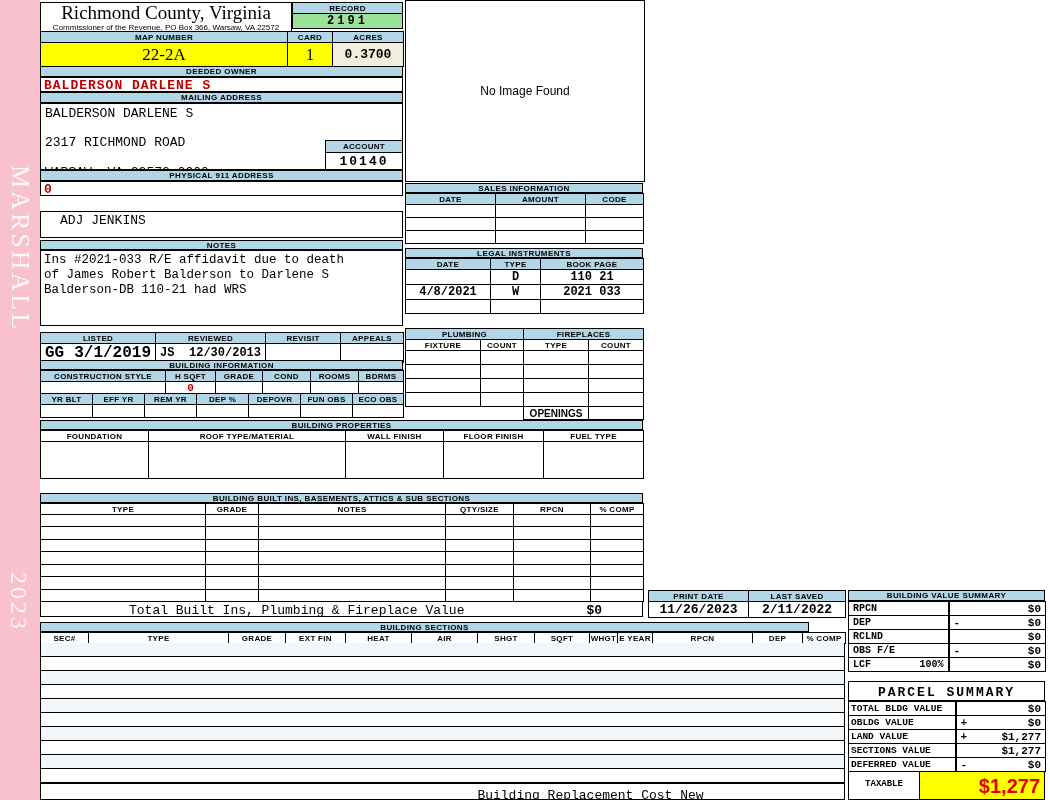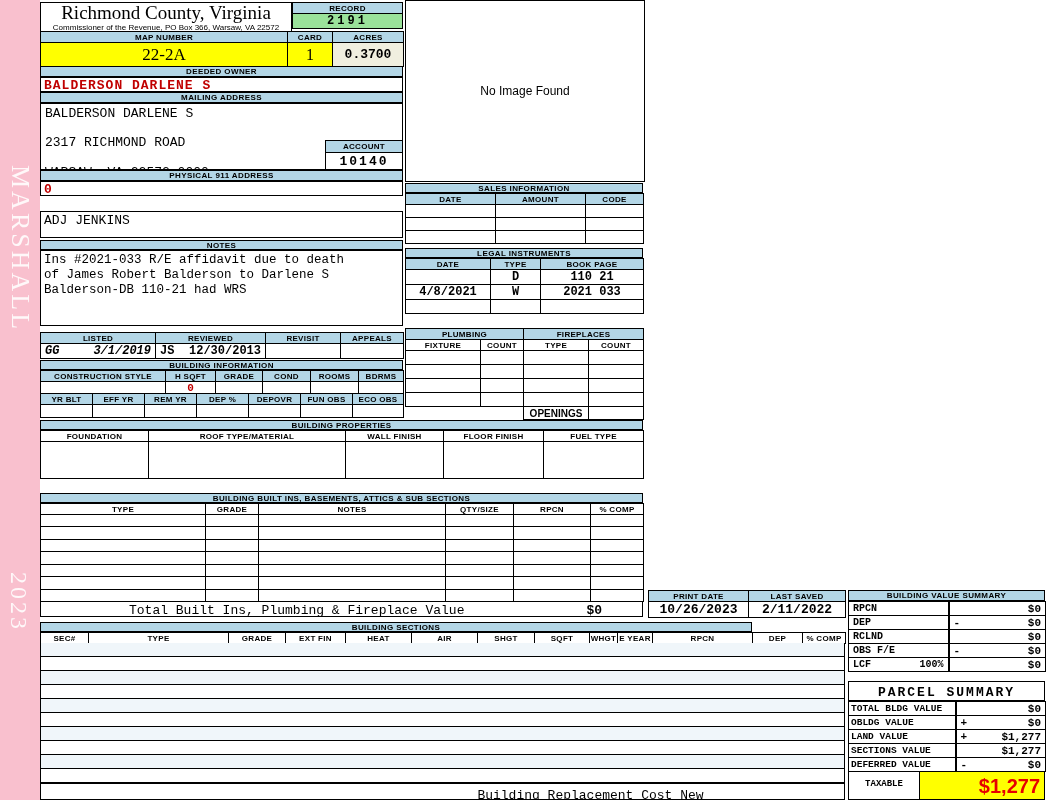--- a/index.html
+++ b/index.html
@@ -110,21 +110,21 @@
         </tr>
     <tr>
           <td class="v" style="height:17px; font-size:13px; letter-spacing:2px; background:#fff;">10140</td>
         </tr>
   </tbody>
     </table>
 
   <div class="bar" style="left:40px; top:170px; width:363px; height:11px;">PHYSICAL 911 ADDRESS</div>
   <div class="box monoline" style="left:40px; top:181px; width:363px; height:15px; font-weight:bold; color:#c00000; padding-left:3px;">0</div>
 
-  <div class="box monoline" style="left:40px; top:211px; width:363px; height:27px; padding:1px 3px;">ADJ JENKINS</div>
+  <div class="box monoline" style="left:40px; top:211px; width:363px; height:27px; padding:1px 19px;">ADJ JENKINS</div>
 
   <div class="bar" style="left:40px; top:240px; width:363px; height:10px;">NOTES</div>
   <div class="box" style="left:40px; top:250px; width:363px; height:76px; padding:2px 3px;">
     <div class="monoline" style="font-size:12.5px; line-height:15px;">Ins #2021-033 R/E affidavit due to death</div>
     <div class="monoline" style="font-size:12.5px; line-height:15px;">of James Robert Balderson to Darlene S</div>
     <div class="monoline" style="font-size:12.5px; line-height:15px;">Balderson-DB 110-21 had WRS</div>
   </div>
 
   <table class="tbl" style="left:40px; top:332px; width:363px;">
     <colgroup>
@@ -134,21 +134,21 @@
         <col style="width:63px">
       </colgroup>
     <tbody>
         <tr class="hd">
       <td>LISTED</td>
       <td>REVIEWED</td>
       <td>REVISIT</td>
       <td>APPEALS</td>
     </tr>
     <tr style="height:14px;">
-      <td class="v" style="font-size:12px;font-style:italic;">
+      <td class="v" style="font-size:16px;">
             <div class="split">
         <span>GG</span>
         <span>3/1/2019</span>
             </div>
           </td>
       <td class="v" style="font-size:12px;">
             <div class="split">
         <span>JS</span>
         <span>12/30/2013</span>
             </div>
@@ -449,21 +449,21 @@
     <colgroup>
         <col style="width:100px">
         <col style="width:97px">
       </colgroup>
     <tbody>
         <tr class="hd">
       <td>PRINT DATE</td>
       <td>LAST SAVED</td>
     </tr>
     <tr style="height:16px;">
-      <td class="v" style="font-size:13px;">10/26/2023</td>
+      <td class="v" style="font-size:13px;">11/26/2023</td>
       <td class="v" style="font-size:13px;">2/11/2022</td>
     </tr>
   </tbody>
     </table>
 
   <div class="bar" style="left:848px; top:590px; width:197px; height:11px;">BUILDING VALUE SUMMARY</div>
   <table class="tbl" style="left:848px; top:601px; width:197px;">
     <colgroup>
         <col style="width:100px">
         <col style="width:97px">
@@ -535,21 +535,21 @@
       <td style="border-left:2px solid #000;">
             <div class="split mono" style="font-size:11px; font-weight:bold;">
         <span></span>
         <span>$0</span>
             </div>
           </td>
     </tr>
   </tbody>
     </table>
 
-  <div class="bar" style="left:40px; top:622px; width:712px; height:10px;">BUILDING SECTIONS</div>
+  <div class="bar" style="left:40px; top:622px; width:769px; height:10px;">BUILDING SECTIONS</div>
   <table class="tbl" style="left:40px; top:632px; width:805px;">
     <colgroup>
       <col style="width:48px">
         <col style="width:140px">
         <col style="width:57px">
         <col style="width:60px">
       <col style="width:66px">
         <col style="width:66px">
         <col style="width:57px">
         <col style="width:55px">

